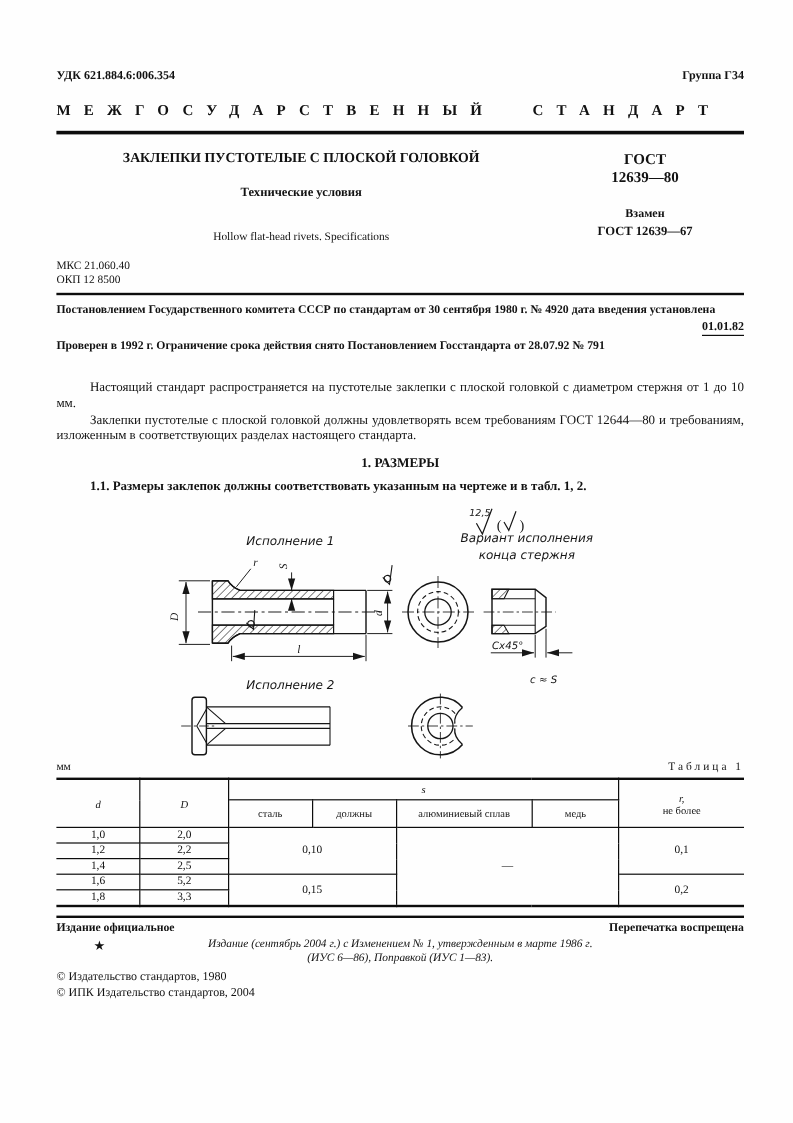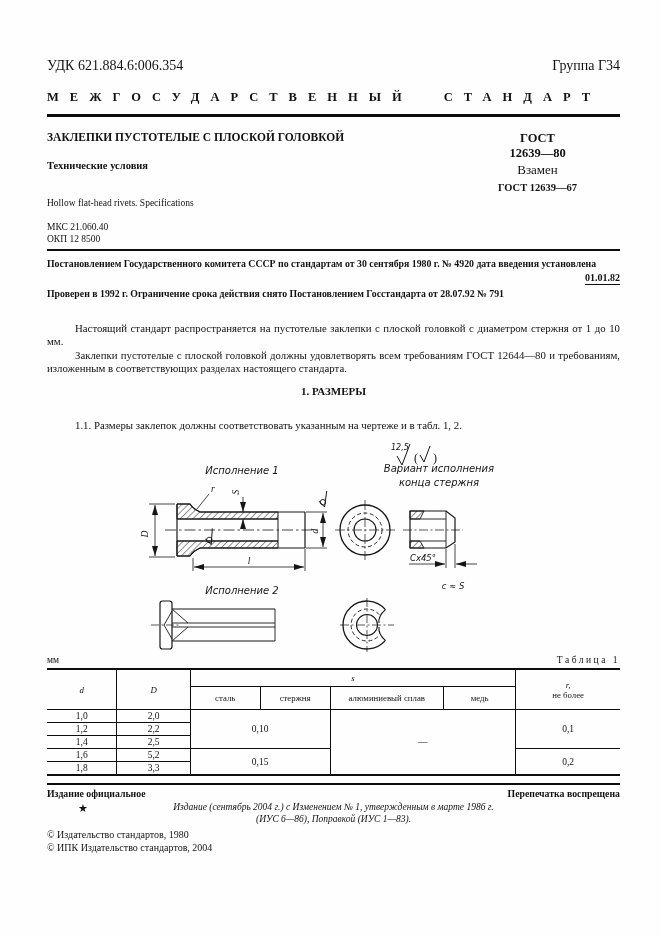--- a/index.html
+++ b/index.html
@@ -2,52 +2,52 @@
 <html><head>
 <meta charset="utf-8">
 <style>
   html,body{margin:0;padding:0;background:#e8e8e8;}
   .page{
     width:661px;height:936px;background:#fefefe;margin:0 auto;
     box-sizing:border-box;padding:58px 41px 0 47px;position:relative;overflow:hidden;
     font-family:"Liberation Serif","DejaVu Serif",serif;color:#121212;
   }
   
-  .udk-row{display:flex;justify-content:space-between;font-size:14px;font-weight:normal;}
+  .udk-row{display:flex;justify-content:space-between;font-size:10px;font-weight:bold;}
   .std-header{
     margin-top:16px;font-size:12.5px;font-weight:bold;white-space:nowrap;
     letter-spacing:11px;word-spacing:17px;overflow:hidden;margin-right:-11px;
   }
   .rule-thick{border:none;border-top:3px solid #0d0d0d;margin:9px 0 0 0;}
   .rule-med{border:none;border-top:2.5px solid #0d0d0d;margin:4px 0 0 0;}
 
   
   .title-grid{display:flex;margin-top:14px;}
-  .title-left{width:408px;}
+  .title-left{width:408px;text-align:center;}
   .title-right{flex:1;text-align:center;}
   .doc-title{font-size:11.5px;font-weight:bold;}
   .doc-sub{font-size:10.5px;font-weight:bold;margin-top:17px;}
   .doc-en{font-size:9.5px;margin-top:27px;}
   .gost-big{font-size:12.5px;font-weight:bold;line-height:15px;}
-  .vzamen{font-size:13px;font-weight:normal;margin-top:1px;}
+  .vzamen{font-size:10px;font-weight:bold;margin-top:17px;}
   .gost-old{font-size:10.5px;font-weight:bold;margin-top:4px;}
   .mks{font-size:9.5px;margin-top:14px;line-height:11.5px;}
 
   
   .decree{font-size:9.8px;font-weight:bold;text-align:justify;line-height:13.5px;margin-top:6px;}
   .date-right{text-align:right;font-size:10px;font-weight:bold;margin-top:1px;}
   .date-right span{border-bottom:1.5px solid #0d0d0d;padding-bottom:1px;}
   .checked{font-size:9.8px;font-weight:bold;margin-top:5px;}
 
   
   .bodytext{font-size:10.8px;line-height:13.5px;text-align:justify;margin:0;}
   .bodytext.first{margin-top:23px;}
   p.bodytext{text-indent:28px;}
   .sect-title{font-size:11px;font-weight:bold;text-align:center;margin-top:9px;}
-  .p11{margin-top:22px;}
+  .p11{margin-top:7px;font-weight:bold;}
 
   
   .drawing-wrap{margin-top:3px;height:220px;}
   svg text{fill:#151515;}
   .dwg-label{font:italic 10px "DejaVu Sans",sans-serif;}
   .dim-letter{font:italic 9.5px "Liberation Serif",serif;}
   .small-note{font:italic 8.5px "DejaVu Sans",sans-serif;}
   .rough-num{font:italic 8px "DejaVu Sans",sans-serif;}
 
   
@@ -260,21 +260,21 @@
         <th rowspan="2" class="h-tall ital no-l">d</th>
         <th rowspan="2" class="h-tall ital">D</th>
         <th colspan="4" class="h-s ital">s</th>
         <th rowspan="2" class="h-tall no-r">
           <div class="rhead ital">r,</div>
           <div class="rhead">не более</div>
         </th>
       </tr>
       <tr>
         <th class="h-mat">сталь</th>
-        <th class="h-mat">стержня</th>
+        <th class="h-mat">должны</th>
         <th class="h-mat">алюминиевый сплав</th>
         <th class="h-mat">медь</th>
       </tr>
     </thead>
     <tbody>
       <tr>
         <td class="row-c dark-under no-l">1,0</td>
         <td class="row-c dark-under">2,0</td>
         <td rowspan="3" colspan="2">0,10</td>
         <td rowspan="5" colspan="2">—</td>

